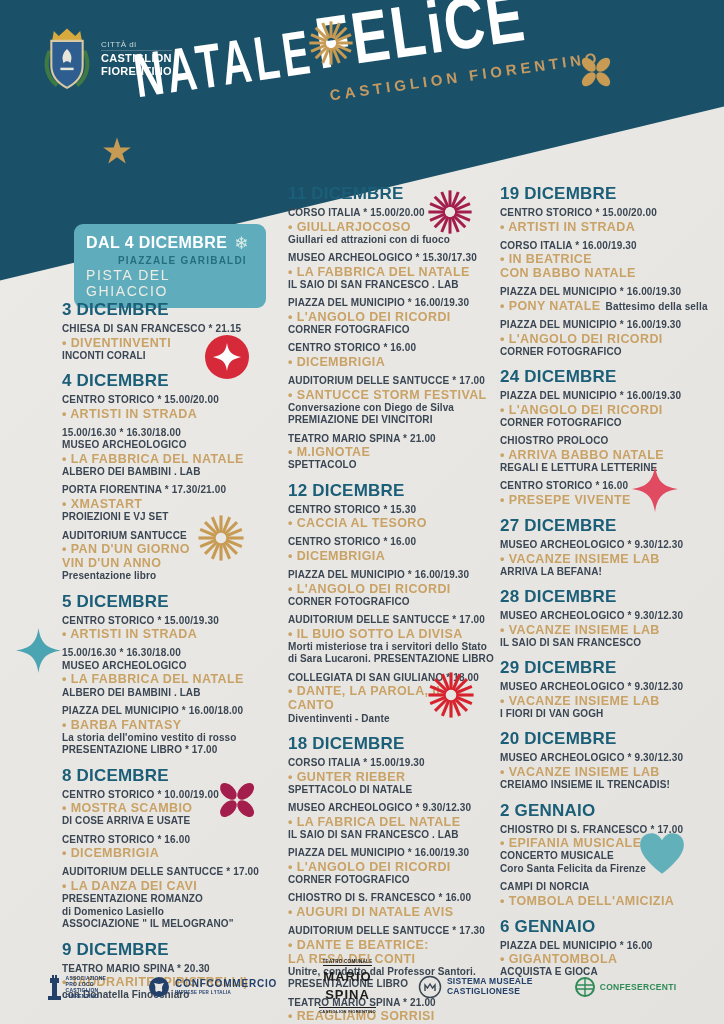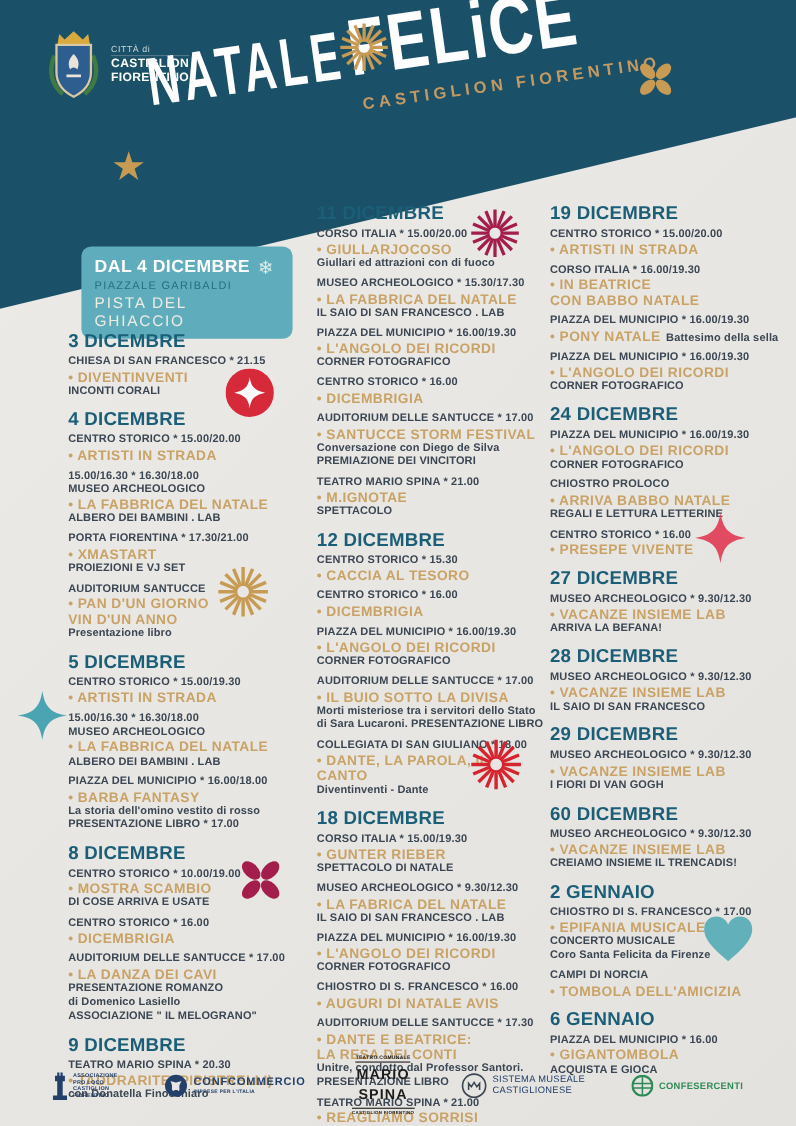--- a/index.html
+++ b/index.html
@@ -17,21 +17,21 @@
   .title-row{display:flex;align-items:flex-end;justify-content:flex-start;white-space:nowrap;}
   .natale{font-size:40px;font-weight:bold;letter-spacing:4px;transform:scaleY(1.55);transform-origin:bottom;display:inline-block;}
   .felice{font-size:56px;font-weight:bold;letter-spacing:2px;transform:scaleY(1.3);transform-origin:bottom;display:inline-block;margin-left:4px;}
   .subtitle{color:#c49a62;font-size:15px;font-weight:bold;letter-spacing:4px;text-align:right;margin-top:2px;padding-right:6px;}
   
   .promo{position:absolute;left:74px;top:224px;width:192px;background:#5fadbc;border-radius:9px;
     padding:10px 12px 9px;box-sizing:border-box;}
   .promo-row{display:flex;align-items:center;}
   .promo-l1{color:#fff;font-weight:bold;font-size:16px;letter-spacing:.4px;}
   .snowflake{color:#d9ebe8;font-size:17px;margin-left:7px;line-height:1;}
-  .promo-l2{color:#256e7e;font-size:10px;font-weight:normal;letter-spacing:1.2px;margin-top:3px;}
+  .promo-l2{color:#256e7e;font-size:10px;font-weight:bold;letter-spacing:1.2px;margin-top:3px;margin-left:32px;}
   .promo-l3{color:#edece3;font-size:14px;letter-spacing:1.6px;margin-top:1px;}
   
   .col{position:absolute;}
   .col1{left:62px;top:300px;width:220px;}
   .col2{left:288px;top:184px;width:206px;}
   .col3{left:500px;top:184px;width:216px;}
   .day-h{margin:9px 0 3px;font-size:17px;font-weight:bold;color:#1b5e78;letter-spacing:.2px;}
   .day:first-child .day-h{margin-top:0;}
   .ev{margin-bottom:6px;}
   .ev-pre{font-size:10px;color:#3a4653;font-weight:bold;letter-spacing:.15px;line-height:1.25;}
@@ -58,21 +58,21 @@
   .footer{position:absolute;left:0;right:0;bottom:10px;display:flex;justify-content:center;align-items:center;gap:42px;}
   .logo{display:flex;align-items:center;gap:5px;}
   .logo svg{display:block;}
   .lg-lines{font-size:5px;line-height:1.2;font-weight:bold;color:#23406b;letter-spacing:.2px;}
   .lg-name{font-size:10px;font-weight:bold;color:#23406b;letter-spacing:.8px;}
   .lg-sub{font-size:4.5px;font-weight:bold;color:#23406b;letter-spacing:.3px;margin-top:1px;}
   .ms{display:flex;flex-direction:column;align-items:center;color:#1c1c1c;}
   .ms-top{font-size:4.5px;font-weight:bold;letter-spacing:.3px;border-bottom:1px solid #1c1c1c;padding-bottom:1px;}
   .ms-big{font-size:13px;font-weight:bold;letter-spacing:1px;line-height:.95;}
   .ms-bot{font-size:4px;font-weight:bold;letter-spacing:.3px;border-top:1px solid #1c1c1c;padding-top:1px;margin-top:1px;}
-  .lg-name2{font-size:8.5px;font-weight:normal;color:#23406b;line-height:1.1;letter-spacing:.3px;}
+  .lg-name2{font-size:8.5px;font-weight:bold;color:#23406b;line-height:1.1;letter-spacing:.3px;}
   .lg-green{font-size:8.5px;font-weight:bold;color:#2e8b57;letter-spacing:.3px;}
 </style>
 </head>
 <body>
 
 <div class="poster">
 
   <div class="banner"></div>
 
   <div class="crest-block">
@@ -385,21 +385,21 @@
     <div class="evs">
           <div class="ev">
             <div class="ev-pre">MUSEO ARCHEOLOGICO * 9.30/12.30</div>
             <div class="ev-title"><span>VACANZE INSIEME  LAB</span></div>
             <div class="ev-post">I FIORI DI VAN GOGH</div>
           </div>
         </div>
   </section>
 
   <section class="day">
-    <h2 class="day-h">60 DICEMBRE</h2>
+    <h2 class="day-h">20 DICEMBRE</h2>
     <div class="evs">
           <div class="ev">
             <div class="ev-pre">MUSEO ARCHEOLOGICO * 9.30/12.30</div>
             <div class="ev-title"><span>VACANZE INSIEME  LAB</span></div>
             <div class="ev-post">CREIAMO INSIEME IL TRENCADIS!</div>
           </div>
         </div>
   </section>
 
   <section class="day">

